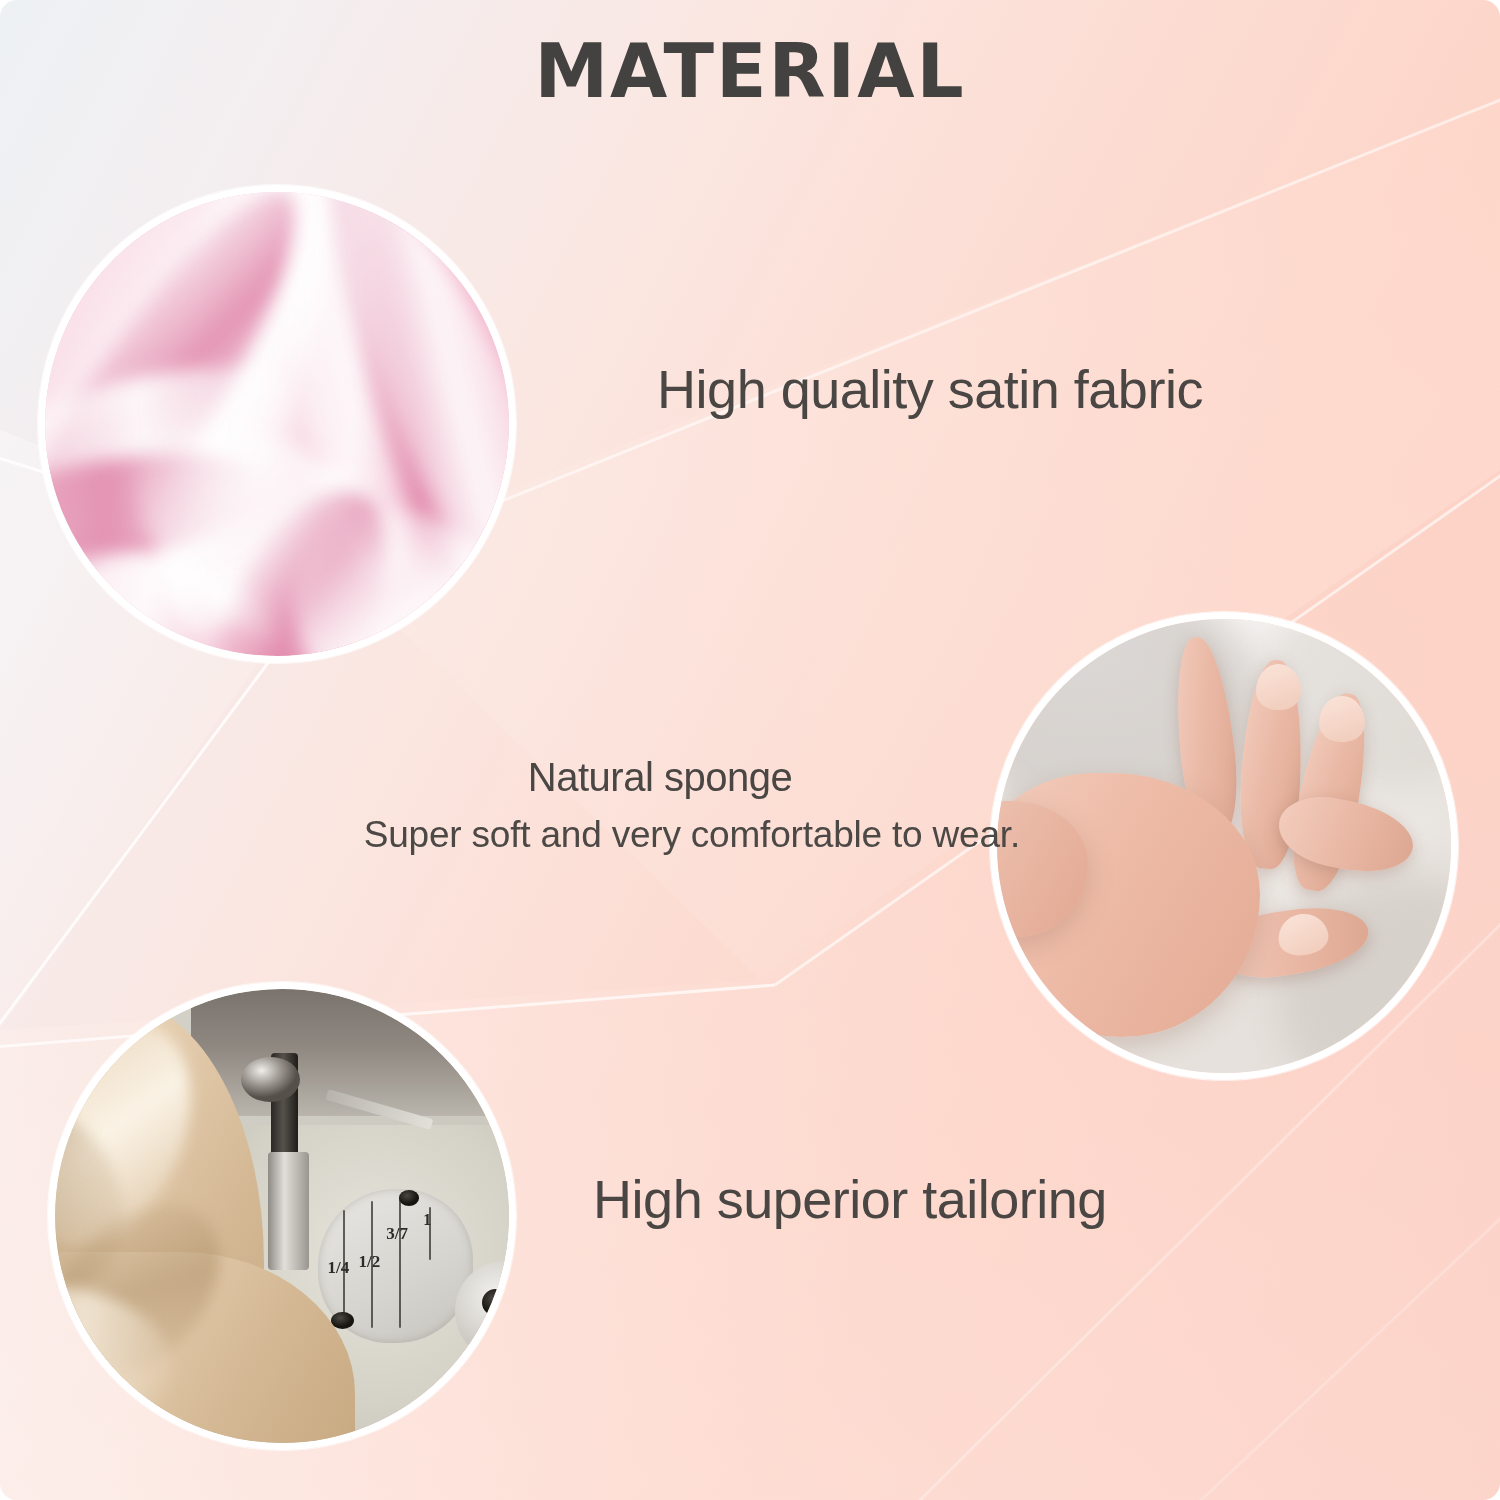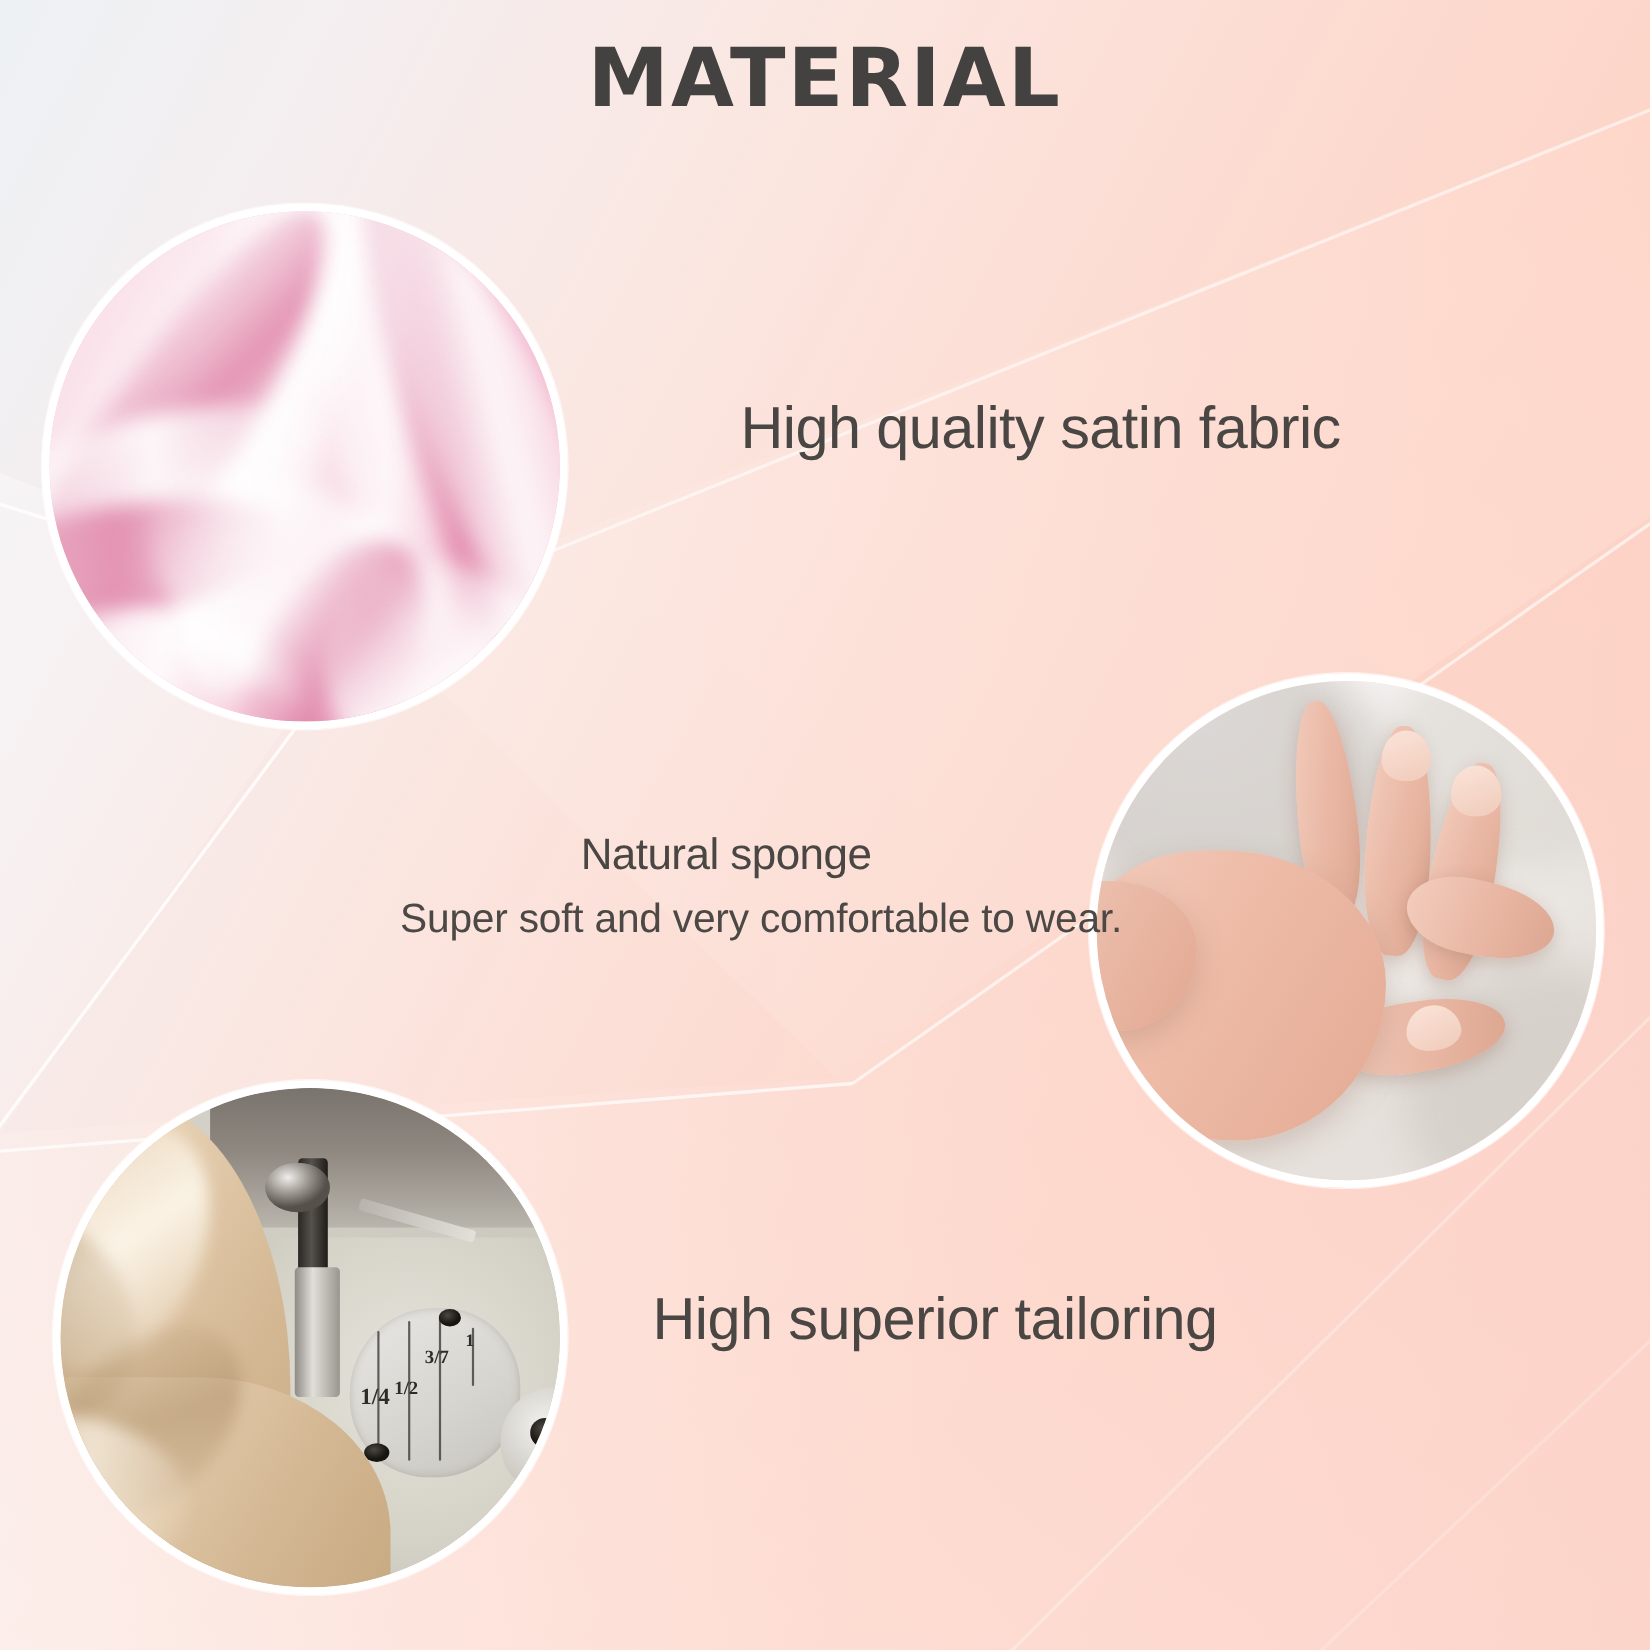--- a/index.html
+++ b/index.html
@@ -15,20 +15,21 @@
     background:
       linear-gradient(118deg,
         #edf1f4 0%,
         #f4eef0 14%,
         #fbe6e0 34%,
         #fcdcd2 52%,
         #fdd5c9 68%,
         #fcd3c8 84%,
         #fbd0c5 100%);
     overflow:hidden;
+    border-radius:17px;
   }
 
   
   .facets{ position:absolute; inset:0; pointer-events:none; }
   .facets svg{ width:100%; height:100%; display:block; }
 
   
   .photo-circle{
     position:absolute;
     border-radius:50%;
@@ -159,21 +160,21 @@
 
   #page-title{
     position:absolute; left:0; right:0; top:28px;
     text-align:center;
     font-size:74px; font-weight:700;
     letter-spacing:2px;
     color:#434240;
     font-family:"DejaVu Sans", sans-serif;
   }
 
-  #block-satin{ left:556px; top:358px; width:780px; text-align:center; }
+  #block-satin{ left:540px; top:358px; width:780px; text-align:center; }
   #block-satin .headline{ font-size:54px; }
   #block-satin .subline{ font-size:37px; margin-top:12px; }
 
   #block-sponge{ left:120px; top:755px; width:900px; text-align:center; }
   #block-sponge .headline{ font-size:40px; margin-left:180px; }
   #block-sponge .subline{ font-size:37px; margin-top:14px;text-align:right; }
 
   #block-tailoring{ left:520px; top:1168px; width:660px; text-align:center; }
   #block-tailoring .headline{ font-size:54px; }
   #block-tailoring .subline{ font-size:37px; margin-top:14px; }
@@ -265,21 +266,21 @@
       <div class="sew-knob"></div>
       <div class="sew-foot"></div>
       <div class="sew-arm"></div>
 
       <div class="sew-plate">
         <div class="plate-line" style="left:16%; top:14%; height:72%;"></div>
         <div class="plate-line" style="left:34%; top:8%;  height:82%;"></div>
         <div class="plate-line" style="left:52%; top:6%;  height:84%;"></div>
         <div class="plate-line" style="left:72%; top:12%; height:34%;"></div>
 
-        <div class="plate-label" style="left:6%;  top:46%; font-size:21px;">
+        <div class="plate-label" style="left:6%;  top:46%; font-size:17px;">
           <span class="num">1/4</span>
         </div>
         <div class="plate-label" style="left:26%; top:42%; font-size:17px;">
           <span class="num">1/2</span>
         </div>
         <div class="plate-label" style="left:44%; top:24%; font-size:17px;">
           <span class="num">3/7</span>
         </div>
         <div class="plate-label" style="left:68%; top:16%; font-size:16px;">
           <span class="num">1</span>

